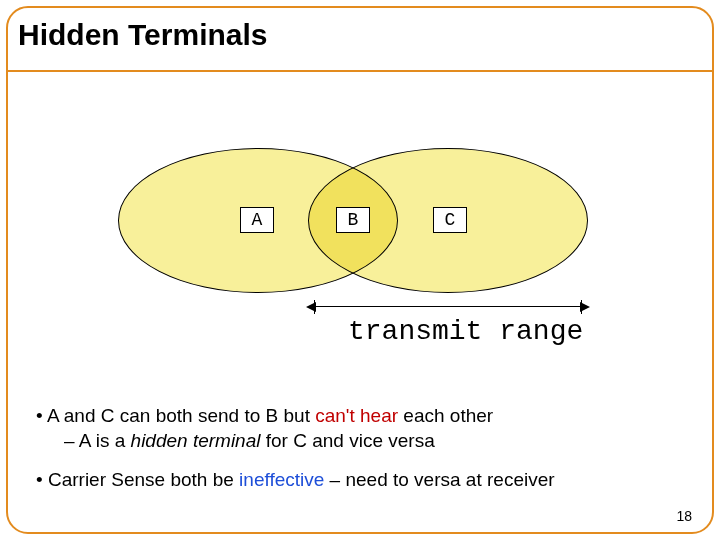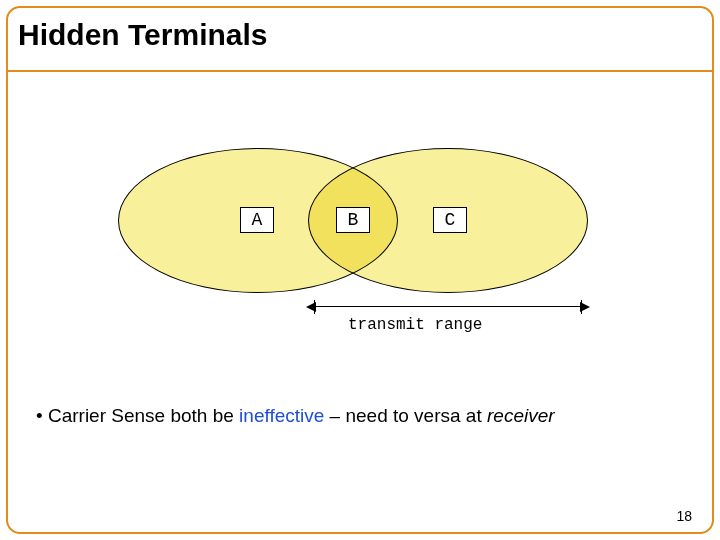--- a/index.html
+++ b/index.html
@@ -11,21 +11,21 @@
     background: #fff;
     position: relative;
   }
   .slide-frame {
     position: absolute;
     left: 6px;
     top: 6px;
     width: 708px;
     height: 528px;
     border: 2px solid #e38b1e;
-    border-radius: 14px;
+    border-radius: 22px;
     overflow: visible;
   }
   .title {
     position: absolute;
     left: 10px;
     top: 10px;
     font-size: 30px;
     font-weight: bold;
     color: #000;
   }
@@ -101,39 +101,39 @@
     background: #000;
   }
   .range-cap-l { left: 6px; }
   .range-cap-r { right: 6px; }
   .range-arrow svg { position: absolute; }
   .range-label {
     position: absolute;
     left: 230px;
     top: 168px;
     font-family: "Courier New", monospace;
-    font-size: 16px;
+    font-size: 28px;
     color: #000;
     white-space: nowrap;
   }
   .bullets {
     position: absolute;
     left: 28px;
     top: 395px;
     width: 660px;
     font-size: 19px;
     line-height: 1.32;
     color: #000;
   }
   .bullets ul { margin: 0 0 14px 0; padding: 0; list-style: none; }
   .bullets li.lvl1::before { content: "•  "; }
   .bullets li.lvl2 { margin-left: 28px; }
   .bullets li.lvl2::before { content: "–  "; }
   .cant { color: #c00000; }
-  .receiver { font-style: italic; }
+  .receiver { }
   .ineffective { color: #1d4ed8; }
   .hidden-term { font-style: italic; }
   .page-num {
     position: absolute;
     right: 20px;
     bottom: 8px;
     font-size: 14px;
     color: #000;
   }
 </style>
@@ -161,18 +161,22 @@
         </svg>
       <svg width="12" height="14" style="right:-2px;top:0">
           <polygon points="12,7 2,2 2,12" fill="#000"></polygon>
         </svg>
     </div>
     <div class="range-label">transmit range</div>
   </div>
 
   <div class="bullets">
     <ul>
+      <li class="lvl1"><span>A and C can both send to B but </span><span class="cant">can't hear</span><span> each other</span></li>
+      <li class="lvl2"><span>A is a </span><span class="hidden-term">hidden terminal</span><span> for C and vice versa</span></li>
+    </ul>
+    <ul>
       <li class="lvl1"><span>Carrier Sense both be </span><span class="ineffective">ineffective</span><span> – need to versa at </span><span class="receiver">receiver</span></li>
     </ul>
   </div>
 
   <div class="page-num">18</div>
 </div>
 
 </body></html>

